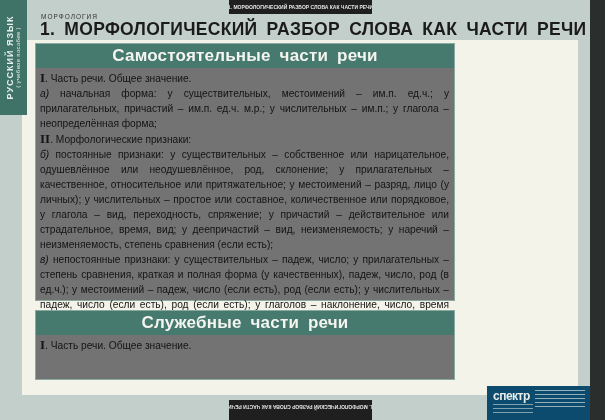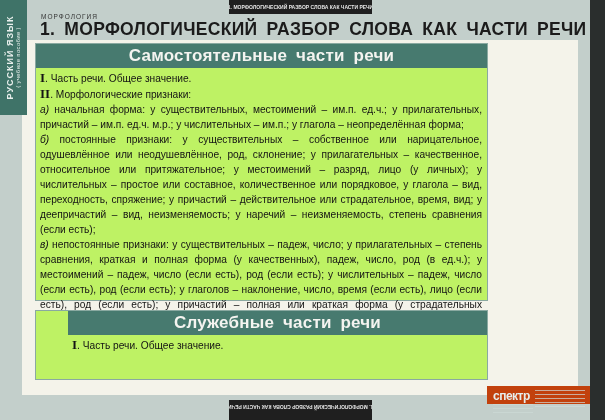--- a/index.html
+++ b/index.html
@@ -55,22 +55,22 @@
     }
     .right-strip {
       position: absolute; left: 578px; top: 0; width: 27px; height: 420px;
       background: #c3cfcb;
     }
     .right-edge {
       position: absolute; left: 590px; top: 0; width: 15px; height: 420px;
       background: #2a2e2d;
     }
     .panel {
-      position: absolute; left: 35px; width: 453px;
-      background: #bef264;
+      position: absolute; left: 35px; width: 420px;
+      background: #737373;
       border: 1.5px solid #8aa9a1;
     }
     .panel-header {
       background: #477a6f;
       color: #f4f4f0;
       font-weight: bold;
       text-align: center;
       height: 24px;
       line-height: 24px;
       font-size: 17px;
@@ -85,24 +85,24 @@
       text-align: justify;
     }
     .roman {
       font-family: "Liberation Serif", serif;
       font-size: 13px;
       font-weight: bold;
     }
     .line { display: block; }
     .it { font-style: italic; }
     .panel1 { top: 43px; height: 258px; }
-    .panel2 { top: 310px; height: 70px; padding-left: 32px; }
+    .panel2 { top: 310px; height: 70px; }
     .spectr-block {
-      position: absolute; left: 487px; top: 386px; width: 103px; height: 18px;
-      background: #c2410c;
+      position: absolute; left: 487px; top: 386px; width: 103px; height: 34px;
+      background: #0c4a6e;
       color: #e6eeec;
     }
     .spectr-logo {
       position: absolute; left: 6px; top: 3px;
       font-size: 12px; font-weight: bold; letter-spacing: -0.5px;
     }
     .spectr-lines { position: absolute; left: 48px; top: 4px; width: 50px; }
     .spectr-lines div { height: 1px; background: #cfdcd8; margin-bottom: 3px; opacity: 0.7; }
     .spectr-small { position: absolute; left: 6px; top: 18px; width: 40px; }
     .spectr-small div { height: 1px; background: #cfdcd8; margin-bottom: 3px; opacity: 0.6; }
@@ -125,22 +125,22 @@
   <span>1. МОРФОЛОГИЧЕСКИЙ РАЗБОР СЛОВА КАК ЧАСТИ РЕЧИ</span>
 </div>
 
 <div class="section-label">МОРФОЛОГИЯ</div>
 <div class="page-title">1. МОРФОЛОГИЧЕСКИЙ РАЗБОР СЛОВА КАК ЧАСТИ РЕЧИ</div>
 
 <div class="panel panel1">
   <div class="panel-header">Самостоятельные части речи</div>
   <div class="panel-body">
     <span class="line"><span class="roman">I</span><span>. Часть речи. Общее значение.</span></span>
+    <span class="line"><span class="it">а)</span><span> начальная форма: у существительных, местоимений – им.п. ед.ч.; у прилагательных, причастий – им.п. ед.ч. м.р.; у числительных – им.п.; у глагола – неопределённая форма;</span></span>
     <span class="line"><span class="roman">II</span><span>. Морфологические признаки:</span></span>
-    <span class="line"><span class="it">а)</span><span> начальная форма: у существительных, местоимений – им.п. ед.ч.; у прилагательных, причастий – им.п. ед.ч. м.р.; у числительных – им.п.; у глагола – неопределённая форма;</span></span>
     <span class="line"><span class="it">б)</span><span> постоянные признаки: у существительных – собственное или нарицательное, одушевлённое или неодушевлённое, род, склонение; у прилагательных – качественное, относительное или притяжательное; у местоимений – разряд, лицо (у личных); у числительных – простое или составное, количественное или порядковое, у глагола – вид, переходность, спряжение; у причастий – действительное или страдательное, время, вид; у деепричастий – вид, неизменяемость; у наречий – неизменяемость, степень сравнения (если есть);</span></span>
     <span class="line"><span class="it">в)</span><span> непостоянные признаки: у существительных – падеж, число; у прилагательных – степень сравнения, краткая и полная форма (у качественных), падеж, число, род (в ед.ч.); у местоимений – падеж, число (если есть), род (если есть); у числительных – падеж, число (если есть), род (если есть); у глаголов – наклонение, число, время (если есть), лицо (если есть), род (если есть); у причастий – полная или краткая форма (у страдательных причастий), падеж (у причастий в полной форме), число, род.</span></span>
   </div>
 </div>
 
 <div class="panel panel2">
   <div class="panel-header">Служебные части речи</div>
   <div class="panel-body">
     <span class="line"><span class="roman">I</span><span>. Часть речи. Общее значение.</span></span>
   </div>

